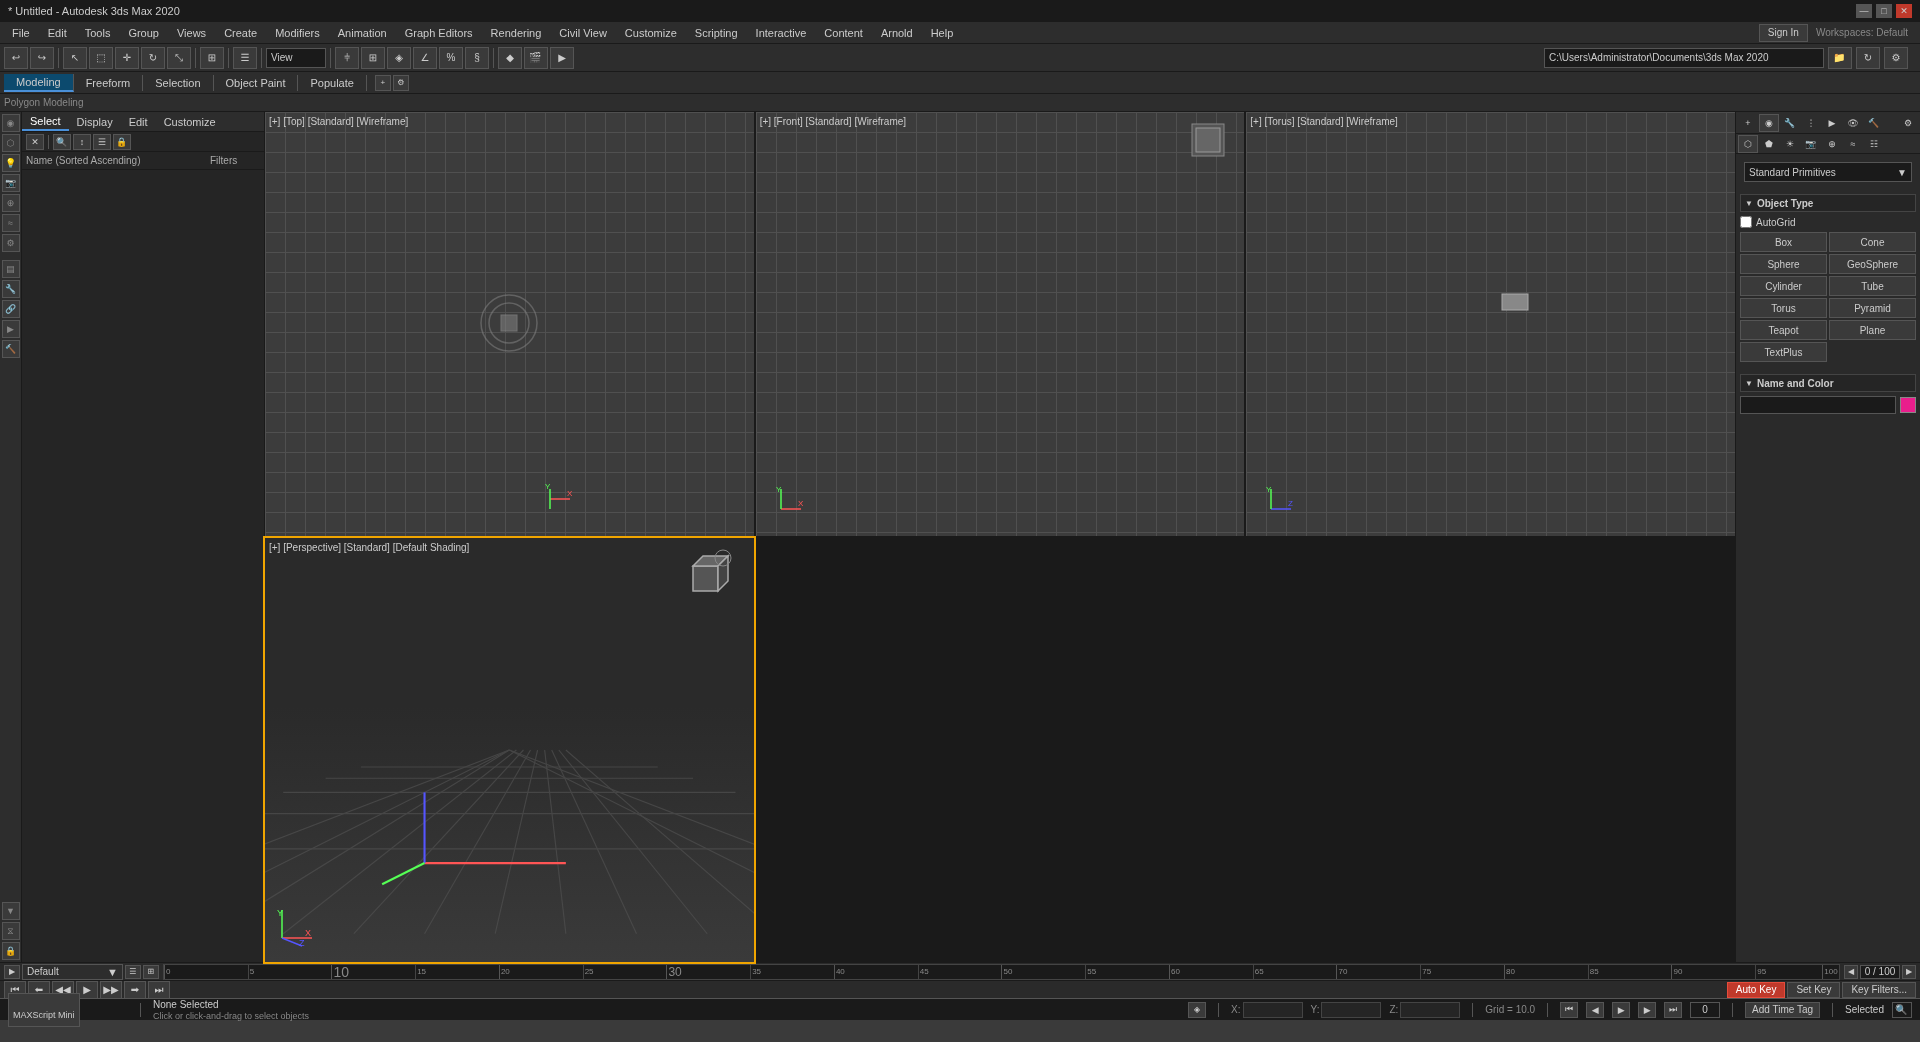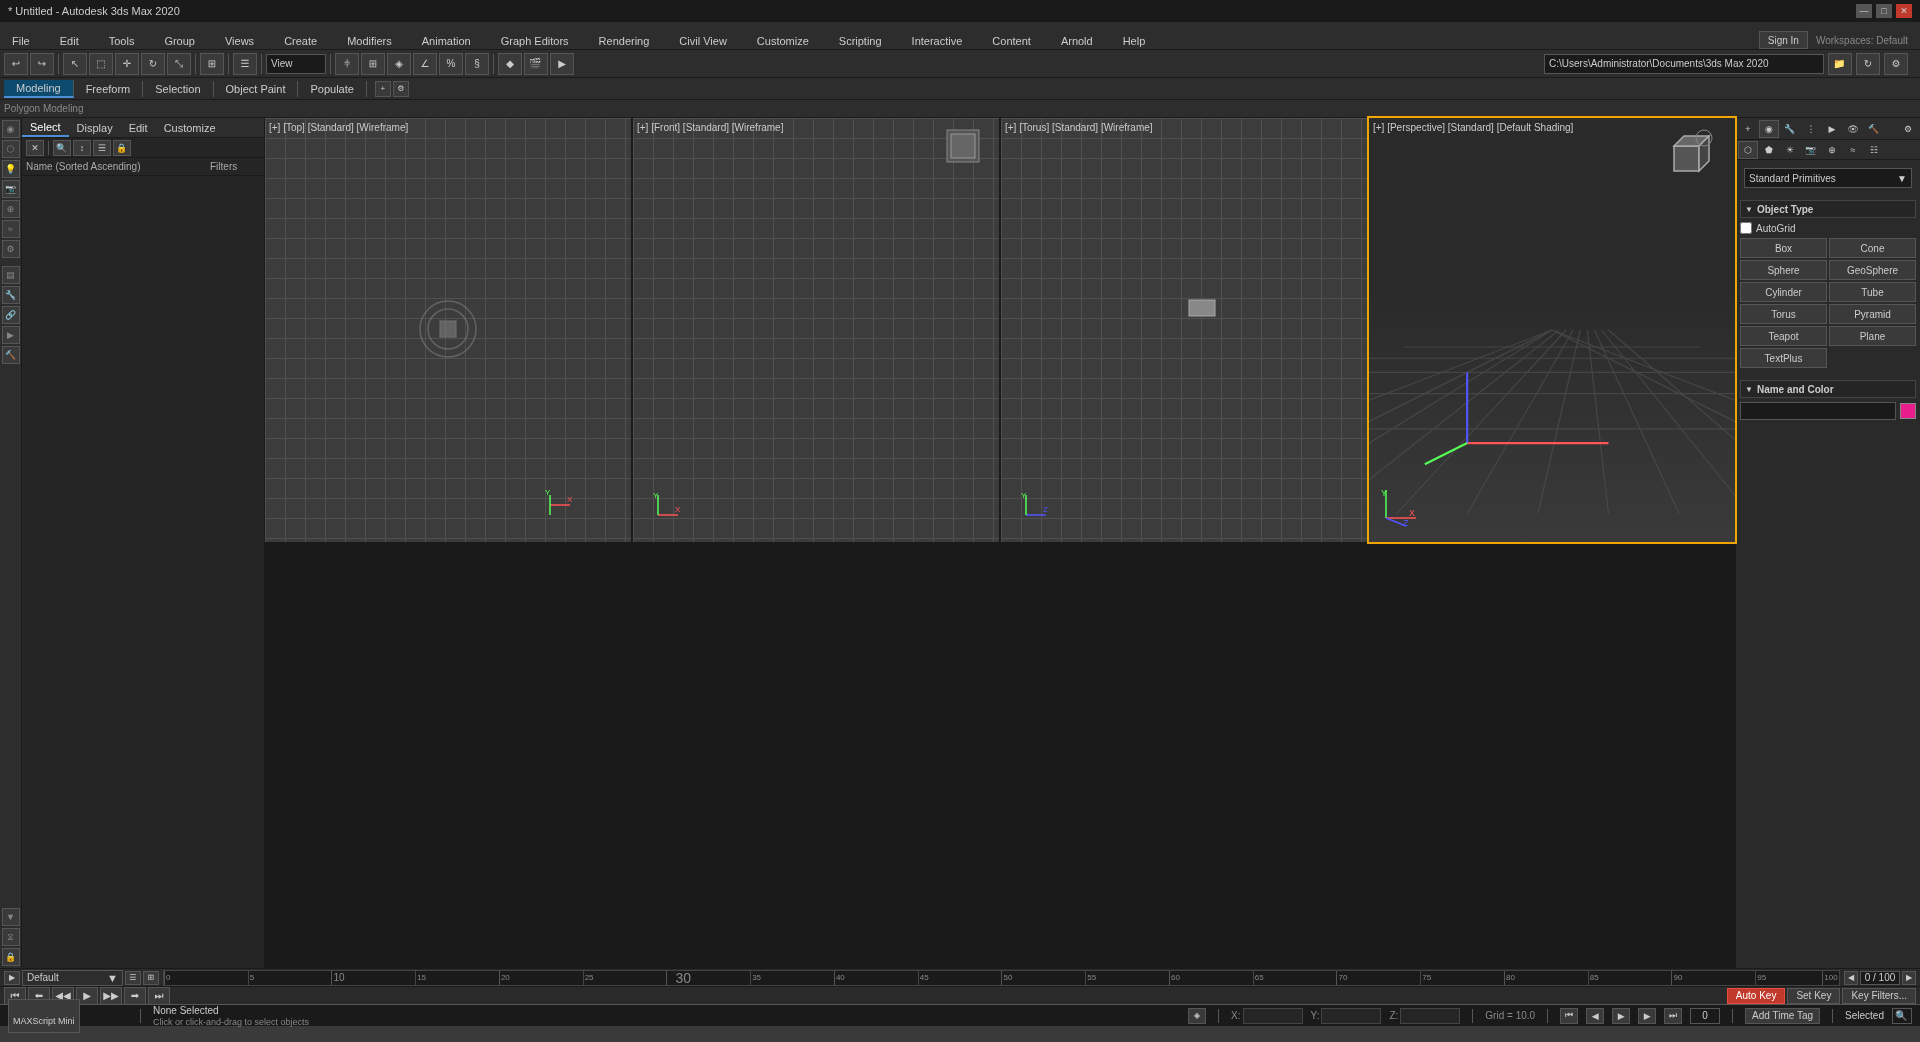--- a/index.html
+++ b/index.html
@@ -10,21 +10,21 @@
       height: 22px; background: #1a1a1a; display: flex; align-items: center; justify-content: space-between;
       padding: 0 8px; color: #cccccc;
     }
     #title-bar .title { font-size: 11px; }
     #title-bar .win-controls { display: flex; gap: 4px; }
     #title-bar .win-btn { width: 16px; height: 14px; background: #555; border: none; color: #ccc; font-size: 9px; cursor: pointer; display: flex; align-items: center; justify-content: center; }
     #title-bar .win-btn.close { background: #c0392b; }
 
     
     #menu-bar {
-      height: 28px; background: #2d2d2d; display: flex; align-items: flex-end; padding: 0 4px; gap: 14px;
+      height: 22px; background: #2d2d2d; display: flex; align-items: center; padding: 0 4px; gap: 2px;
       border-bottom: 1px solid #1a1a1a;
     }
     .menu-item { padding: 2px 8px; cursor: pointer; font-size: 11px; color: #cccccc; }
 
     
     #main-toolbar {
       height: 28px; background: #2d2d2d; display: flex; align-items: center; padding: 0 4px; gap: 2px;
       border-bottom: 1px solid #1a1a1a;
     }
     .tb-btn { width: 24px; height: 22px; background: #3a3a3a; border: 1px solid #555; color: #ccc; font-size: 10px; cursor: pointer; display: flex; align-items: center; justify-content: center; }
@@ -224,21 +224,21 @@
 
     <div style="height:18px;background:#252525;display:flex;align-items:center;padding:0 4px;border-bottom:1px solid #1a1a1a;font-size:10px;">
       <span style="flex:1;color:#aaa;">Name (Sorted Ascending)</span>
       <span style="width:50px;color:#aaa;">Filters</span>
     </div>
 
     <div style="flex:1;background:#252525;">
     </div>
   </div>
 
-  <div style="flex:1;display:grid;grid-template-columns:1fr 1fr 1fr 1fr;grid-template-rows:1fr 1fr;background:#1a1a1a;gap:2px;position:relative;">
+  <div style="flex:1;display:grid;grid-template-columns:1fr 1fr 1fr;grid-template-rows:1fr 1fr;background:#1a1a1a;gap:2px;position:relative;">
 
     <div class="viewport" style="position:relative;overflow:hidden;">
       <div class="vp-bg"></div>
       <div class="viewport-label">[+] [Top] [Standard] [Wireframe]</div>
 
       <div style="position:absolute;top:50%;left:50%;transform:translate(-50%,-50%);opacity:0.5;">
         <svg width="60" height="60">
           <circle cx="30" cy="30" r="28" fill="none" stroke="#888" stroke-width="1.5"></circle>
           <circle cx="30" cy="30" r="20" fill="none" stroke="#888" stroke-width="1.5"></circle>
           <rect x="22" y="22" width="16" height="16" fill="#888" stroke="#aaa" stroke-width="1"></rect>
@@ -442,25 +442,25 @@
         <span>▼</span>
       </div>
       <button class="tb-btn" style="width:16px;height:14px;font-size:8px;">☰</button>
       <button class="tb-btn" style="width:16px;height:14px;font-size:8px;">⊞</button>
     </div>
 
     <div style="flex:1;height:16px;background:#1a1a1a;position:relative;overflow:hidden;border:1px solid #444;">
       <div style="position:absolute;inset:0;display:flex;align-items:center;">
         <span style="position:absolute;left:0%;top:0;height:100%;border-left:1px solid #555;font-size:8px;color:#888;padding-left:1px;display:flex;align-items:center;">0</span>
         <span style="position:absolute;left:5%;top:0;height:100%;border-left:1px solid #444;font-size:8px;color:#888;padding-left:1px;display:flex;align-items:center;">5</span>
-        <span style="position:absolute;left:10%;top:0;height:100%;border-left:1px solid #555;font-size:10px;color:#888;padding-left:1px;display:flex;align-items:center;">10</span>
+        <span style="position:absolute;left:10%;top:0;height:100%;border-left:1px solid #555;font-size:14px;color:#888;padding-left:1px;display:flex;align-items:center;">10</span>
         <span style="position:absolute;left:15%;top:0;height:100%;border-left:1px solid #444;font-size:8px;color:#888;padding-left:1px;display:flex;align-items:center;">15</span>
         <span style="position:absolute;left:20%;top:0;height:100%;border-left:1px solid #555;font-size:8px;color:#888;padding-left:1px;display:flex;align-items:center;">20</span>
         <span style="position:absolute;left:25%;top:0;height:100%;border-left:1px solid #444;font-size:8px;color:#888;padding-left:1px;display:flex;align-items:center;">25</span>
-        <span style="position:absolute;left:30%;top:0;height:100%;border-left:1px solid #555;font-size:14px;color:#888;padding-left:8px;display:flex;align-items:center;">30</span>
+        <span style="position:absolute;left:30%;top:0;height:100%;border-left:1px solid #555;font-size:12px;color:#888;padding-left:1px;display:flex;align-items:center;">30</span>
         <span style="position:absolute;left:35%;top:0;height:100%;border-left:1px solid #444;font-size:8px;color:#888;padding-left:1px;display:flex;align-items:center;">35</span>
         <span style="position:absolute;left:40%;top:0;height:100%;border-left:1px solid #555;font-size:8px;color:#888;padding-left:1px;display:flex;align-items:center;">40</span>
         <span style="position:absolute;left:45%;top:0;height:100%;border-left:1px solid #444;font-size:8px;color:#888;padding-left:1px;display:flex;align-items:center;">45</span>
         <span style="position:absolute;left:50%;top:0;height:100%;border-left:1px solid #555;font-size:8px;color:#888;padding-left:1px;display:flex;align-items:center;">50</span>
         <span style="position:absolute;left:55%;top:0;height:100%;border-left:1px solid #444;font-size:8px;color:#888;padding-left:1px;display:flex;align-items:center;">55</span>
         <span style="position:absolute;left:60%;top:0;height:100%;border-left:1px solid #555;font-size:8px;color:#888;padding-left:1px;display:flex;align-items:center;">60</span>
         <span style="position:absolute;left:65%;top:0;height:100%;border-left:1px solid #444;font-size:8px;color:#888;padding-left:1px;display:flex;align-items:center;">65</span>
         <span style="position:absolute;left:70%;top:0;height:100%;border-left:1px solid #555;font-size:8px;color:#888;padding-left:1px;display:flex;align-items:center;">70</span>
         <span style="position:absolute;left:75%;top:0;height:100%;border-left:1px solid #444;font-size:8px;color:#888;padding-left:1px;display:flex;align-items:center;">75</span>
         <span style="position:absolute;left:80%;top:0;height:100%;border-left:1px solid #555;font-size:8px;color:#888;padding-left:1px;display:flex;align-items:center;">80</span>

